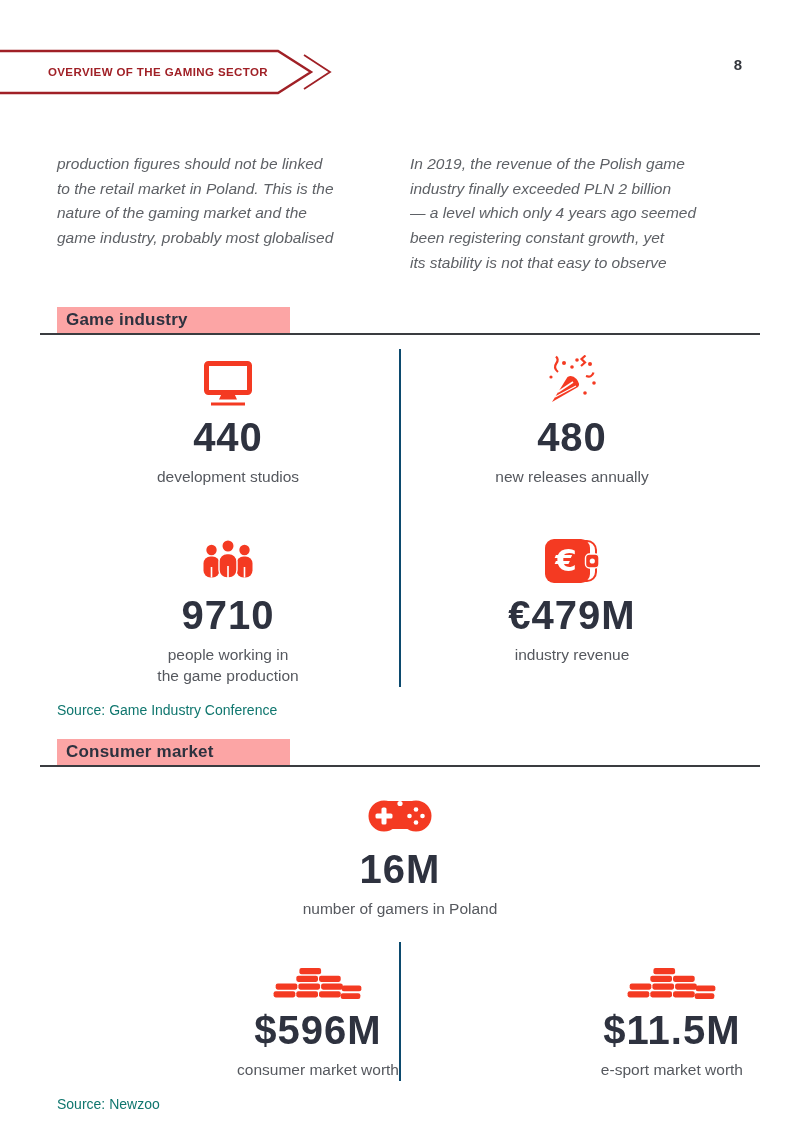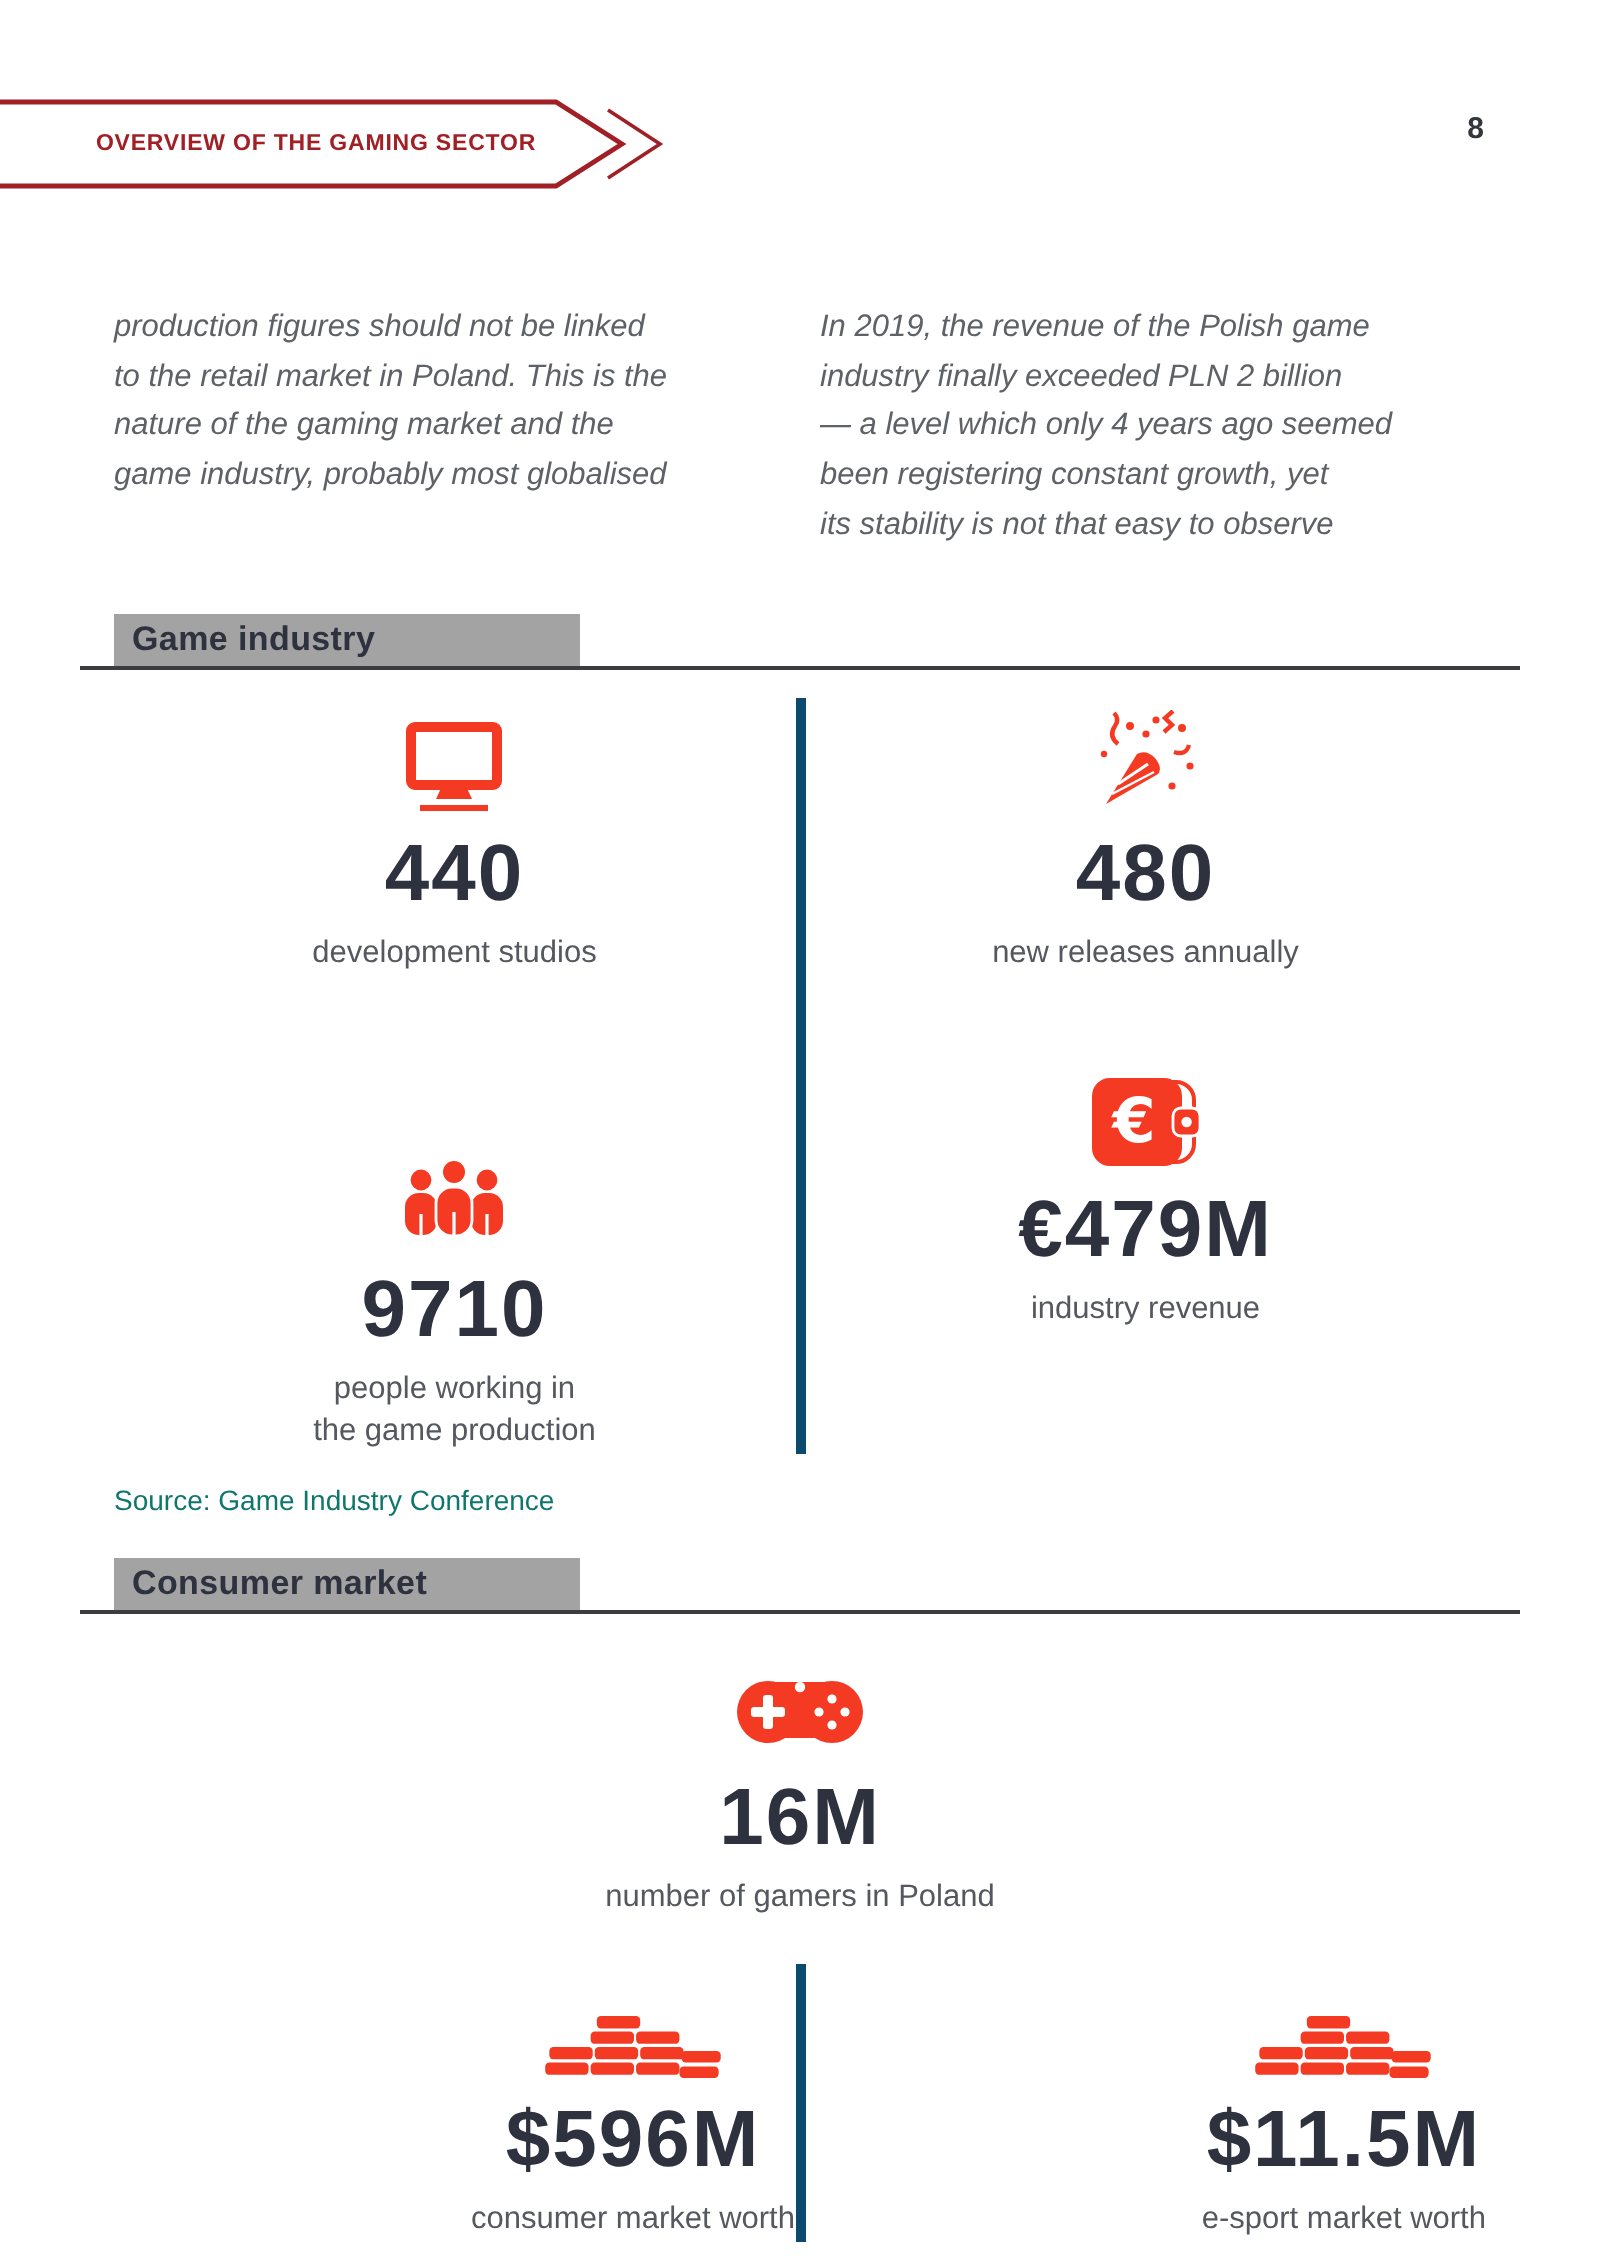--- a/index.html
+++ b/index.html
@@ -20,30 +20,30 @@
     position:absolute; top:56px; right:58px;
     font-size:15px; font-weight:bold; color:#33363c;
   }
   
   .intro { display:flex; margin:2px 60px 0 57px; gap:23px;font-style:italic; }
   .intro .col { flex:1; }
   .intro .line { font-size:15.5px; line-height:24.7px; color:#5e6166; white-space:nowrap; }
   
   .section-rule { margin:0 40px; border-bottom:2px solid #3a3c40; }
   .pink-label{
-    margin-left:17px; width:233px; height:26px; background:#a3a3a3;
+    margin-left:17px; width:233px; height:26px; background:#fca5a5;
     display:flex; align-items:center; padding-left:9px;
     font-size:17px; font-weight:bold; color:#2e323f; letter-spacing:.2px;
   }
   .mt-gi { margin-top:31px; }
   .mt-cm { margin-top:21px; }
   
   .stats-grid { display:flex; margin:14px 57px 0 57px; }
   .stats-col { flex:1; display:flex; flex-direction:column; }
-  .stats-col.divided { border-right:5px solid #0c4a6e;gap:40px; }
+  .stats-col.divided { border-right:2px solid #0c4a6e; }
   .stat { display:flex; flex-direction:column; align-items:center; }
   .stat.row2 { margin-top:40px; }
   .icon-box { height:58px; display:flex; align-items:flex-end; justify-content:center; }
   .stat-num{
     margin-top:8px; font-size:40px; font-weight:800; letter-spacing:1px; color:#2e323f;
   }
   .stat-label{
     margin-top:7px; font-size:15.5px; color:#55585e; text-align:center; line-height:1.35;
   }
   .stat-label.narrow { max-width:146px; }

